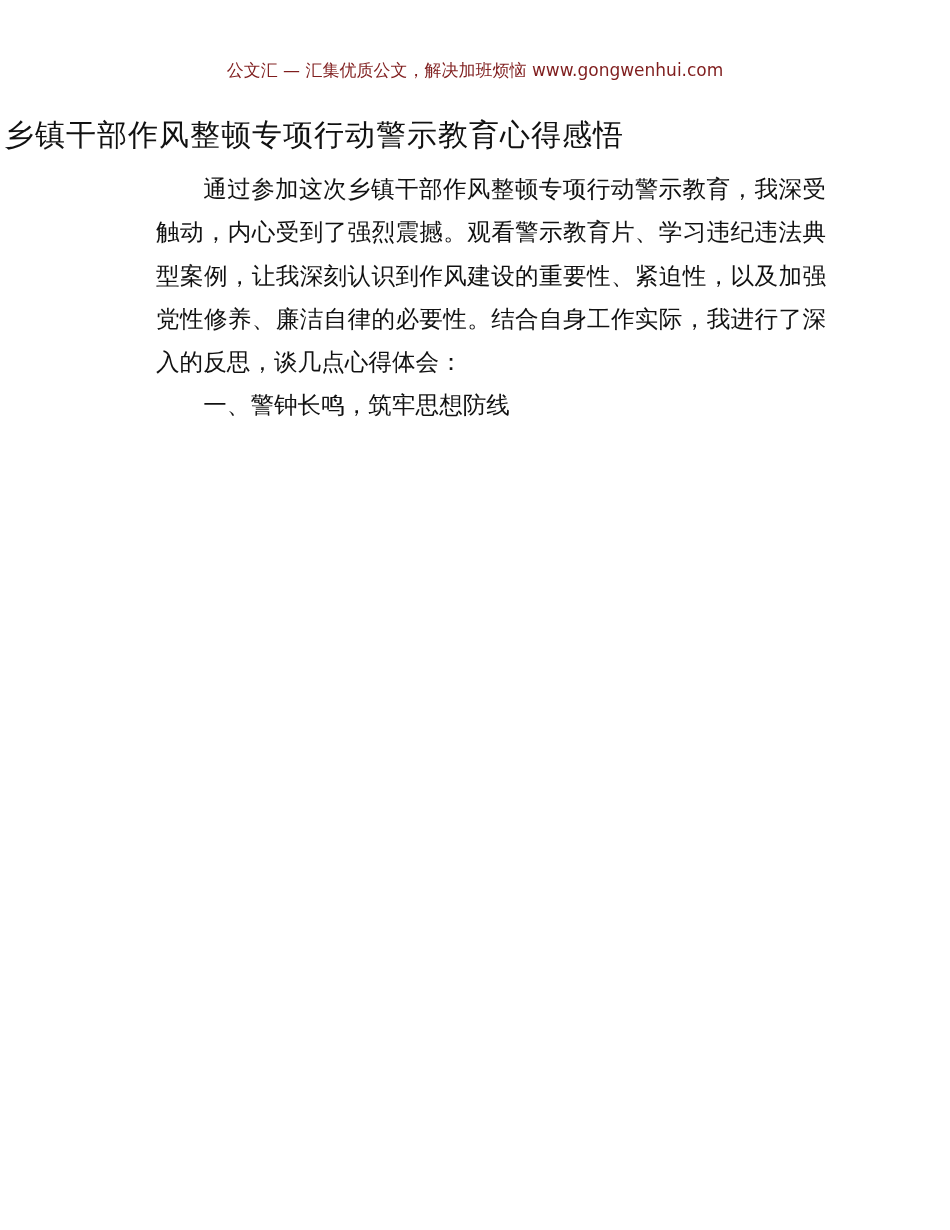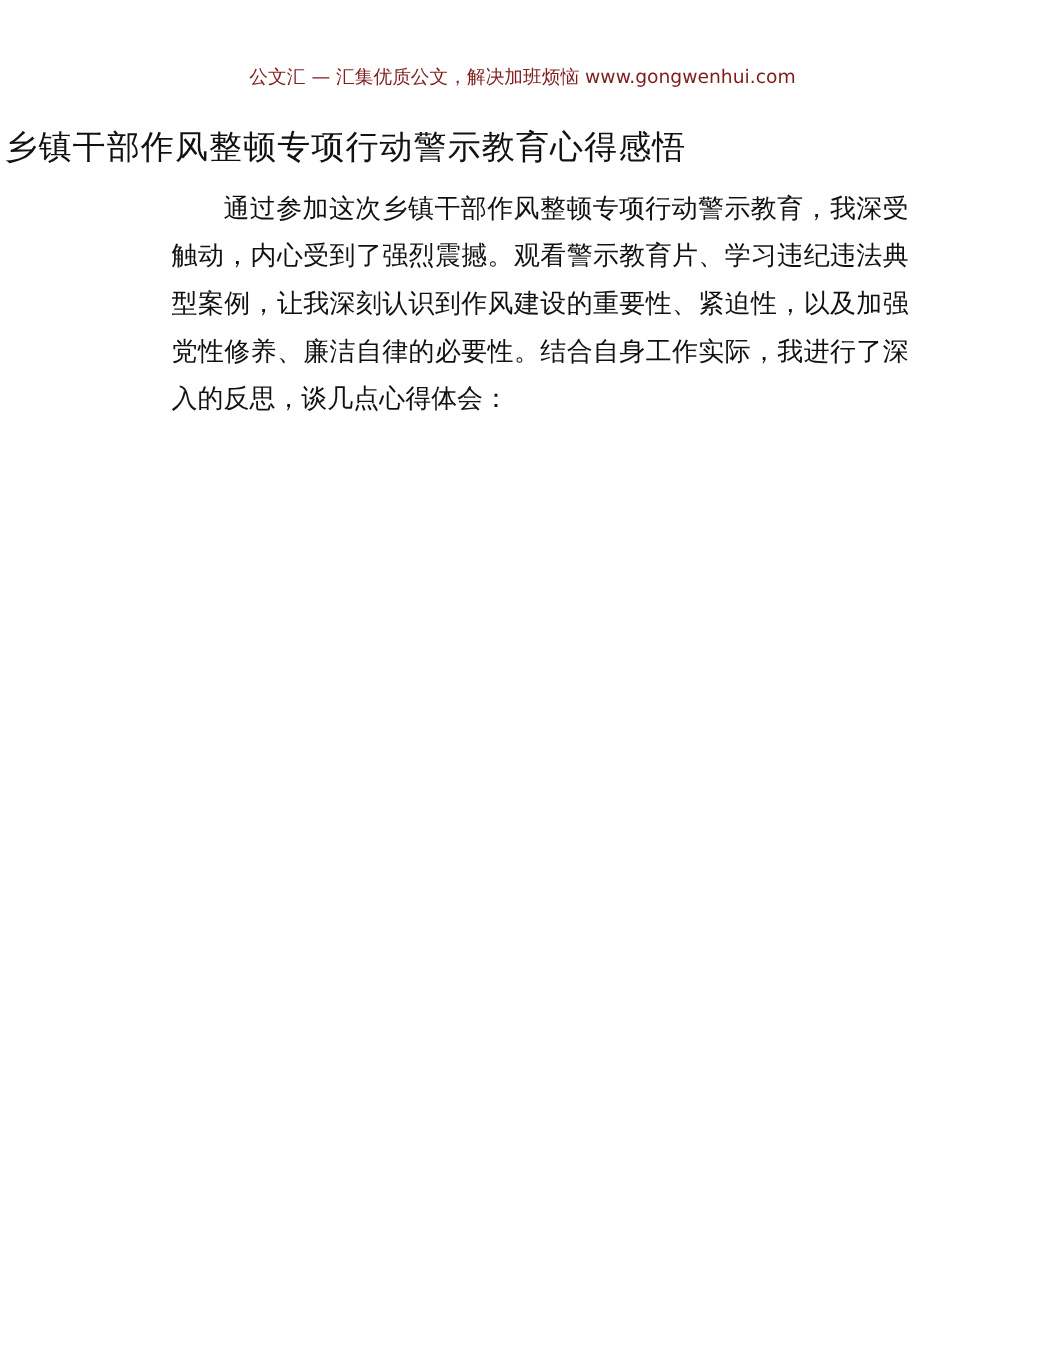--- a/index.html
+++ b/index.html
@@ -59,13 +59,14 @@
   </style>
 </head>
 <body>
 
 <div class="header-banner">公文汇 — 汇集优质公文，解决加班烦恼 www.gongwenhui.com</div>
 
 <div class="doc-title">乡镇干部作风整顿专项行动警示教育心得感悟</div>
 
 <div class="doc-body">
   <p>通过参加这次乡镇干部作风整顿专项行动警示教育，我深受触动，内心受到了强烈震撼。观看警示教育片、学习违纪违法典型案例，让我深刻认识到作风建设的重要性、紧迫性，以及加强党性修养、廉洁自律的必要性。结合自身工作实际，我进行了深入的反思，谈几点心得体会：</p>
+  <p class="gap">一、警钟长鸣，筑牢思想防线</p>
 </div>
 
 </body></html>

